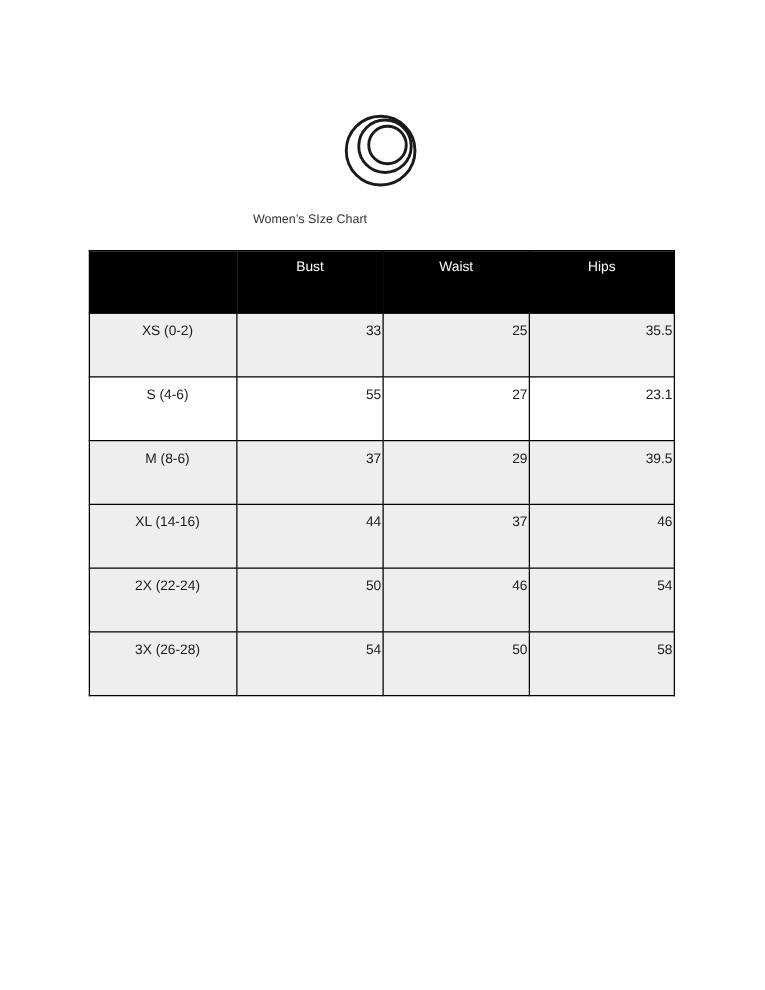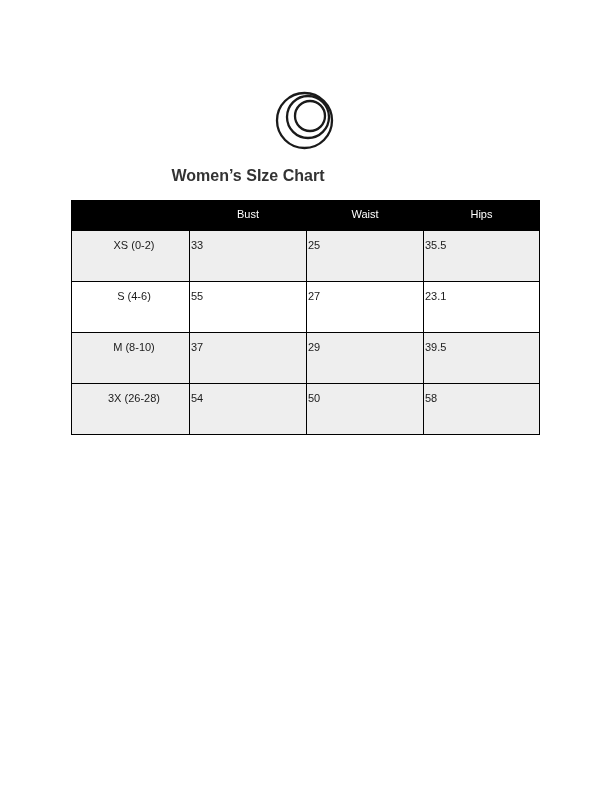--- a/index.html
+++ b/index.html
@@ -22,59 +22,58 @@
     justify-content: center;
   }
   .logo-wrap svg { display: block; }
 
   .page-title {
     position: absolute;
     top: 169px;
     left: 0;
     width: 496px;
     text-align: center;
-    font-size: 16px;
+    font-size: 10px;
     line-height: 14px;
     color: var(--title-text, #333333);
-    font-weight: bold;
   }
 
   table.size-table {
     position: absolute;
     top: 200px;
     left: 71px;
     width: 468px;
     border-collapse: collapse;
     table-layout: fixed;
     font-size: 11px;
   }
   .size-table col.c-label { width: 118px; }
   .size-table col.c-bust  { width: 117px; }
   .size-table col.c-waist { width: 117px; }
   .size-table col.c-hips  { width: 116px; }
 
   .size-table thead th {
     background: var(--header-bg, #000000);
     color: var(--header-text, #ffffff);
-    height: 30px;
+    height: 50px;
     vertical-align: top;
     padding-top: 7px;
     text-align: center;
     font-weight: 400;
     border: 1px solid var(--header-bg, #000000);
     margin-top: 44px;
   }
   .size-table thead th.label-col { text-align: left; padding-left: 8px; }
 
   .size-table tbody td {
     border: 1px solid var(--border, #000000);
     height: 51px;
     vertical-align: top;
     padding-top: 8px;
-    text-align: left;
+    text-align: right;
     background: #ffffff;
   }
   .size-table tbody td.label-cell {
     text-align: center;
     padding-left: 8px;
   }
   .size-table tbody tr.shaded td {
     background: var(--shaded-row, #eeeeee);
   }
 </style>
@@ -113,24 +112,36 @@
         <td>25</td>
         <td>35.5</td>
       </tr>
       <tr>
         <td class="label-cell">S (4-6)</td>
         <td>55</td>
         <td>27</td>
         <td>23.1</td>
       </tr>
       <tr class="shaded">
-        <td class="label-cell">M (8-10)</td>
+        <td class="label-cell">M (8-6)</td>
         <td>37</td>
         <td>29</td>
         <td>39.5</td>
+      </tr>
+      <tr class="shaded">
+        <td class="label-cell">XL (14-16)</td>
+        <td>44</td>
+        <td>37</td>
+        <td>46</td>
+      </tr>
+      <tr class="shaded">
+        <td class="label-cell">2X (22-24)</td>
+        <td>50</td>
+        <td>46</td>
+        <td>54</td>
       </tr>
       <tr class="shaded">
         <td class="label-cell">3X (26-28)</td>
         <td>54</td>
         <td>50</td>
         <td>58</td>
       </tr>
     </tbody>
 </table>
 

